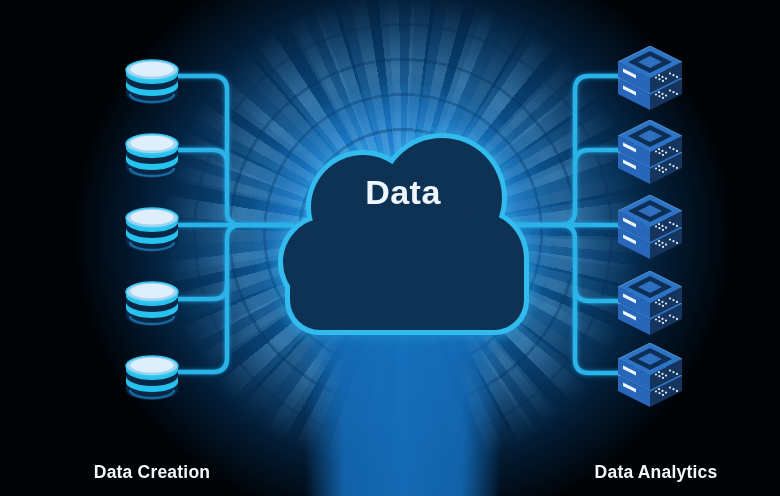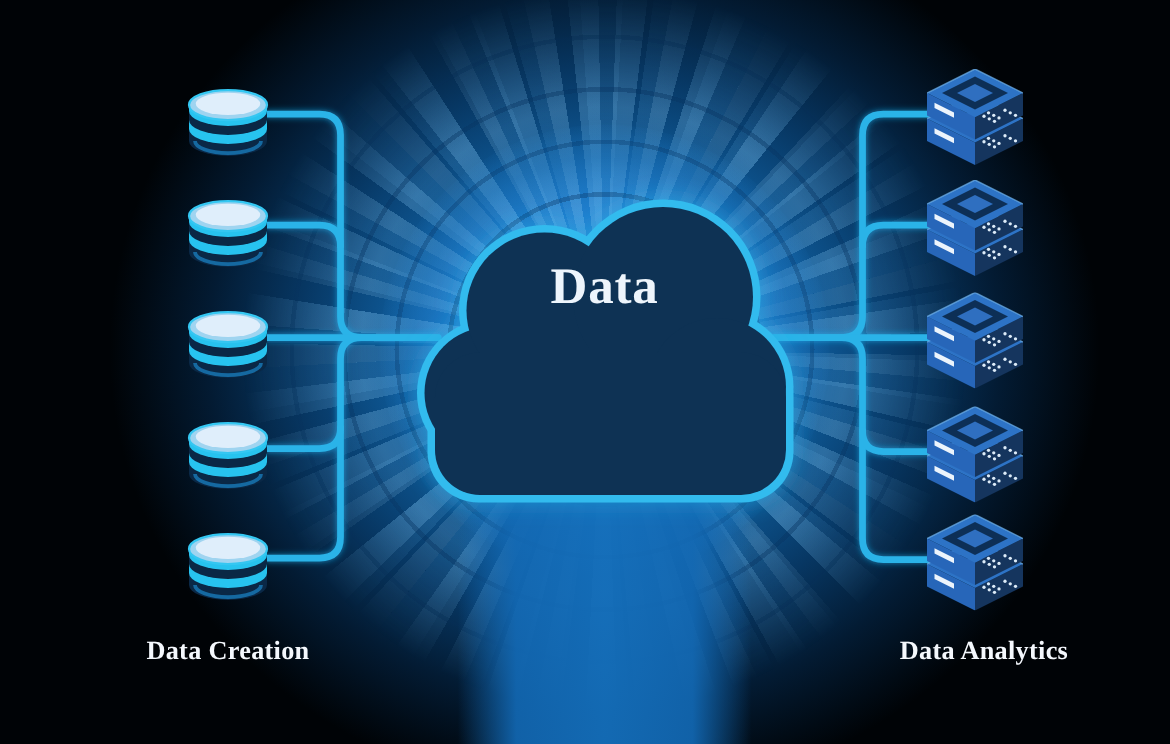--- a/index.html
+++ b/index.html
@@ -1,19 +1,19 @@
 <!DOCTYPE html>
 <html><head>
 <meta charset="utf-8">
 <style>
   html,body{margin:0;padding:0;background:#000204;}
   .stage{
     position:relative;width:780px;height:496px;overflow:hidden;
     background:#000204;
-    font-family:Liberation Serif, serif;
+    font-family:Liberation Sans, sans-serif;
   }
   .glow{
     position:absolute;inset:0;
     background:radial-gradient(ellipse 330px 300px at 403px 233px,
       #1d7fcd 0%, #156eb9 25%, #0d548f 45%, #073763 62%, #031b33 80%, #000306 100%);
   }
   .halo{
     position:absolute;left:253px;top:83px;width:300px;height:300px;border-radius:50%;
     background:radial-gradient(circle, rgba(32,128,208,.95) 0 42%, rgba(32,128,208,0) 72%);
   }
@@ -34,21 +34,21 @@
     background:linear-gradient(90deg, rgba(18,104,179,0) 0%, rgba(18,104,179,.92) 20%, rgba(20,110,186,.95) 50%, rgba(18,104,179,.92) 80%, rgba(18,104,179,0) 100%);
   }
   svg.art{position:absolute;left:0;top:0;}
   .cloud-title{
     position:absolute;left:293px;top:173px;width:220px;
     text-align:center;color:#eef5fc;font-weight:bold;
     font-size:34px;line-height:38px;letter-spacing:.5px;
   }
   .node-label{
     position:absolute;width:230px;text-align:center;color:#f4f8fd;
-    font-weight:bold;font-size:17.5px;line-height:25px;letter-spacing:.2px;
+    font-weight:bold;font-size:17.5px;line-height:25px;letter-spacing:.2px;margin-top:39px;
   }
   .label-left{left:37px;top:421px;}
   .label-right{left:541px;top:421px;}
 </style>
 </head>
 <body>
 
 <div class="stage">
 
   <div class="glow"></div>

